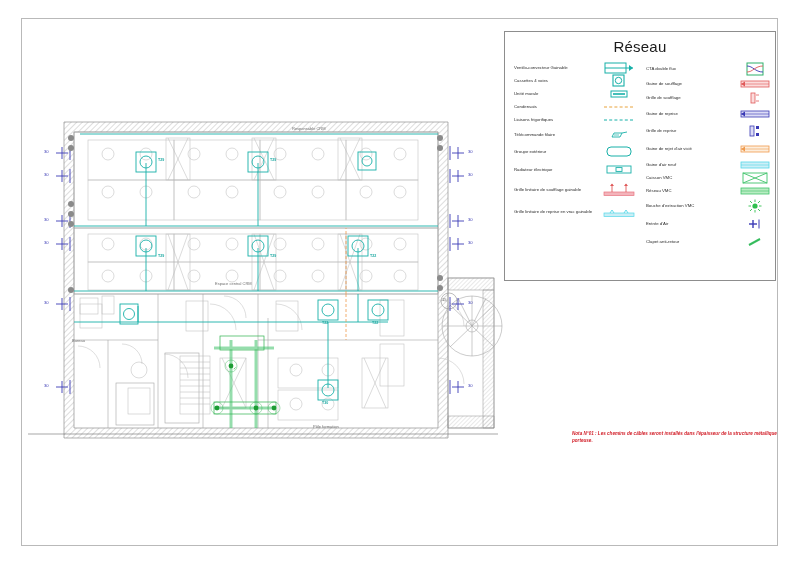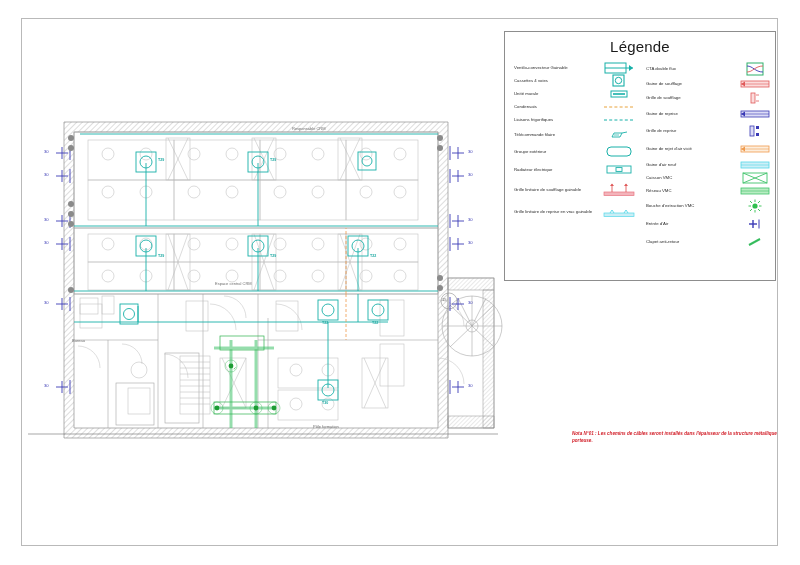--- a/index.html
+++ b/index.html
@@ -401,21 +401,21 @@
     <span class="dim-txt" style="left:440px;top:41px">30</span>
     <span class="dim-txt" style="left:440px;top:64px">30</span>
     <span class="dim-txt" style="left:440px;top:109px">30</span>
     <span class="dim-txt" style="left:440px;top:132px">30</span>
     <span class="dim-txt" style="left:440px;top:192px">30</span>
     <span class="dim-txt" style="left:440px;top:275px">30</span>
     <span class="dim-txt" style="left:414px;top:189px;color:#6f6f6f">15</span>
   </div>
 
   <div id="legend">
-    <div id="legend-title">Légende</div>
+    <div id="legend-title">Réseau</div>
     <div class="leg-cols">
 
       <div class="leg-col left">
 
         <div class="leg-row">
           <span class="leg-label">Ventilo-convecteur Gainable</span>
           <span class="leg-sym">
             <svg width="30" height="12">
                 <rect x="1" y="1" width="21" height="10" fill="none" stroke="#17b0a8" stroke-width="1"></rect>
                 <line x1="1" y1="6" x2="22" y2="6" stroke="#17b0a8" stroke-width="1"></line>

